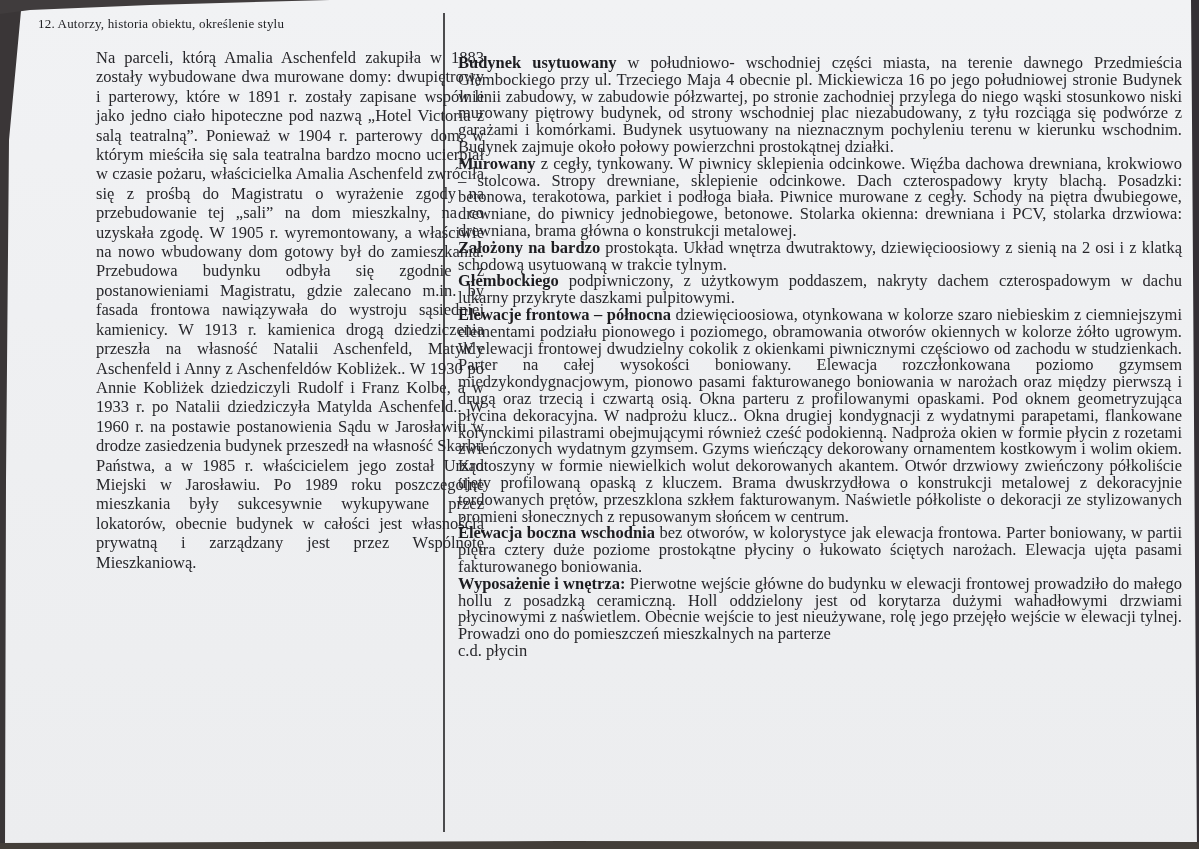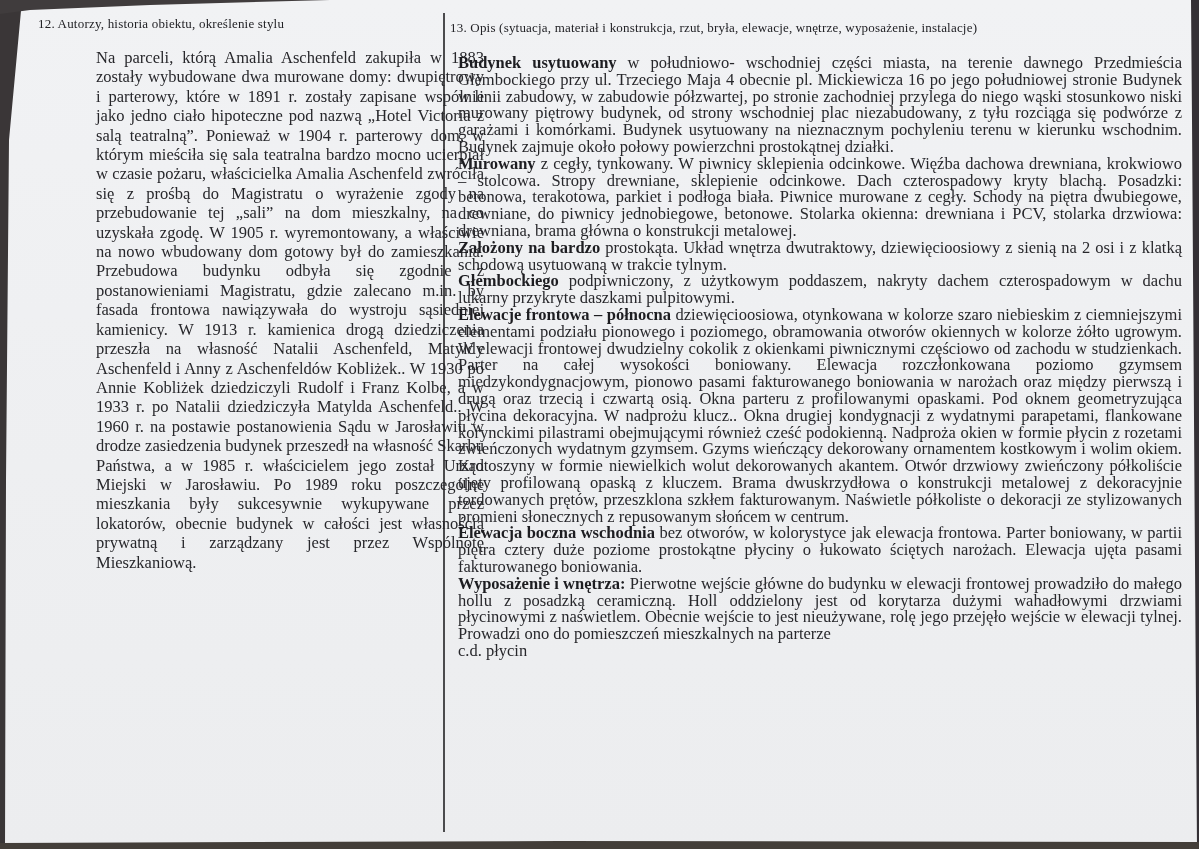--- a/index.html
+++ b/index.html
@@ -58,21 +58,20 @@
   </svg>
 
   <div class="divider"></div>
 
   <div class="col-header header-left">12. Autorzy, historia obiektu, określenie stylu</div>
 
   <div class="body-left">
     <p>Na parceli, którą Amalia Aschenfeld zakupiła w 1883 zostały wybudowane dwa murowane domy: dwupiętrowy i parterowy, które w 1891 r. zostały zapisane wspólnie jako jedno ciało hipoteczne pod nazwą „Hotel Victoria z salą teatralną”. Ponieważ w 1904 r. parterowy dom, w którym mieściła się sala teatralna bardzo mocno ucierpiał w czasie pożaru, właścicielka Amalia Aschenfeld zwróciła się z prośbą do Magistratu o wyrażenie zgody na przebudowanie tej „sali” na dom mieszkalny, na co uzyskała zgodę. W 1905 r. wyremontowany, a właściwie na nowo wbudowany dom gotowy był do zamieszkania. Przebudowa budynku odbyła się zgodnie z postanowieniami Magistratu, gdzie zalecano m.in. by fasada frontowa nawiązywała do wystroju sąsiedniej kamienicy. W 1913 r. kamienica drogą dziedziczenia przeszła na własność Natalii Aschenfeld, Matyldy Aschenfeld i Anny z Aschenfeldów Kobliżek.. W 1930 po Annie Kobliżek dziedziczyli Rudolf i Franz Kolbe, a w 1933 r. po Natalii dziedziczyła Matylda Aschenfeld.. W 1960 r. na postawie postanowienia Sądu w Jarosławiu w drodze zasiedzenia budynek przeszedł na własność Skarbu Państwa, a w 1985 r. właścicielem jego został Urząd Miejski w Jarosławiu. Po 1989 roku poszczególne mieszkania były sukcesywnie wykupywane przez lokatorów, obecnie budynek w całości jest własnością prywatną i zarządzany jest przez Wspólnotę Mieszkaniową.</p>
   </div>
 
-  <div class="col-header header-right">13. Opis (sytuacja, materiał i konstrukcja, rzut, bryła, elewacje, wnętrze, wyposażenie, instalacje)</div>
 
   <div class="body-right">
     <p><b>Budynek usytuowany</b><span> w południowo- wschodniej części miasta, na terenie dawnego Przedmieścia Głembockiego przy ul. Trzeciego Maja 4 obecnie pl. Mickiewicza 16 po jego południowej stronie Budynek w linii zabudowy, w zabudowie półzwartej, po stronie zachodniej przylega do niego wąski stosunkowo niski murowany piętrowy budynek, od strony wschodniej plac niezabudowany, z tyłu rozciąga się podwórze z garażami i komórkami. Budynek usytuowany na nieznacznym pochyleniu terenu w kierunku wschodnim. Budynek zajmuje około połowy powierzchni prostokątnej działki.</span></p>
     <p><b>Murowany</b><span> z cegły, tynkowany. W piwnicy sklepienia odcinkowe. Więźba dachowa drewniana, krokwiowo – stolcowa. Stropy drewniane, sklepienie odcinkowe. Dach czterospadowy kryty blachą. Posadzki: betonowa, terakotowa, parkiet i podłoga biała. Piwnice murowane z cegły. Schody na piętra dwubiegowe, drewniane, do piwnicy jednobiegowe, betonowe. Stolarka okienna: drewniana i PCV, stolarka drzwiowa: drewniana, brama główna o konstrukcji metalowej.</span></p>
     <p><b>Założony na bardzo</b><span> prostokąta. Układ wnętrza dwutraktowy, dziewięcioosiowy z sienią na 2 osi i z klatką schodową usytuowaną w trakcie tylnym.</span></p>
     <p><b>Głembockiego</b><span> podpiwniczony, z użytkowym poddaszem, nakryty dachem czterospadowym w dachu lukarny przykryte daszkami pulpitowymi.</span></p>
     <p><b>Elewacje frontowa – północna</b><span> dziewięcioosiowa, otynkowana w kolorze szaro niebieskim z ciemniejszymi elementami podziału pionowego i poziomego, obramowania otworów okiennych w kolorze żółto ugrowym. W elewacji frontowej dwudzielny cokolik z okienkami piwnicznymi częściowo od zachodu w studzienkach. Parter na całej wysokości boniowany. Elewacja rozczłonkowana poziomo gzymsem miedzykondygnacjowym, pionowo pasami fakturowanego boniowania w narożach oraz między pierwszą i drugą oraz trzecią i czwartą osią. Okna parteru z profilowanymi opaskami. Pod oknem geometryzująca płycina dekoracyjna. W nadprożu klucz.. Okna drugiej kondygnacji z wydatnymi parapetami, flankowane korynckimi pilastrami obejmującymi również cześć podokienną. Nadproża okien w formie płycin z rozetami zwieńczonych wydatnym gzymsem. Gzyms wieńczący dekorowany ornamentem kostkowym i wolim okiem. Krotoszyny w formie niewielkich wolut dekorowanych akantem. Otwór drzwiowy zwieńczony półkoliście ujęty profilowaną opaską z kluczem. Brama dwuskrzydłowa o konstrukcji metalowej z dekoracyjnie tordowanych prętów, przeszklona szkłem fakturowanym. Naświetle półkoliste o dekoracji ze stylizowanych promieni słonecznych z repusowanym słońcem w centrum.</span></p>
     <p><b>Elewacja boczna wschodnia</b><span> bez otworów, w kolorystyce jak elewacja frontowa. Parter boniowany, w partii piętra cztery duże poziome prostokątne płyciny o łukowato ściętych narożach. Elewacja ujęta pasami fakturowanego boniowania.</span></p>
     <p><b>Wyposażenie i wnętrza:</b><span> Pierwotne wejście główne do budynku w elewacji frontowej prowadziło do małego hollu z posadzką ceramiczną. Holl oddzielony jest od korytarza dużymi wahadłowymi drzwiami płycinowymi z naświetlem. Obecnie wejście to jest nieużywane, rolę jego przejęło wejście w elewacji tylnej. Prowadzi ono do pomieszczeń mieszkalnych na parterze</span></p>
     <p class="plain"><b></b><span>c.d. płycin</span></p>

